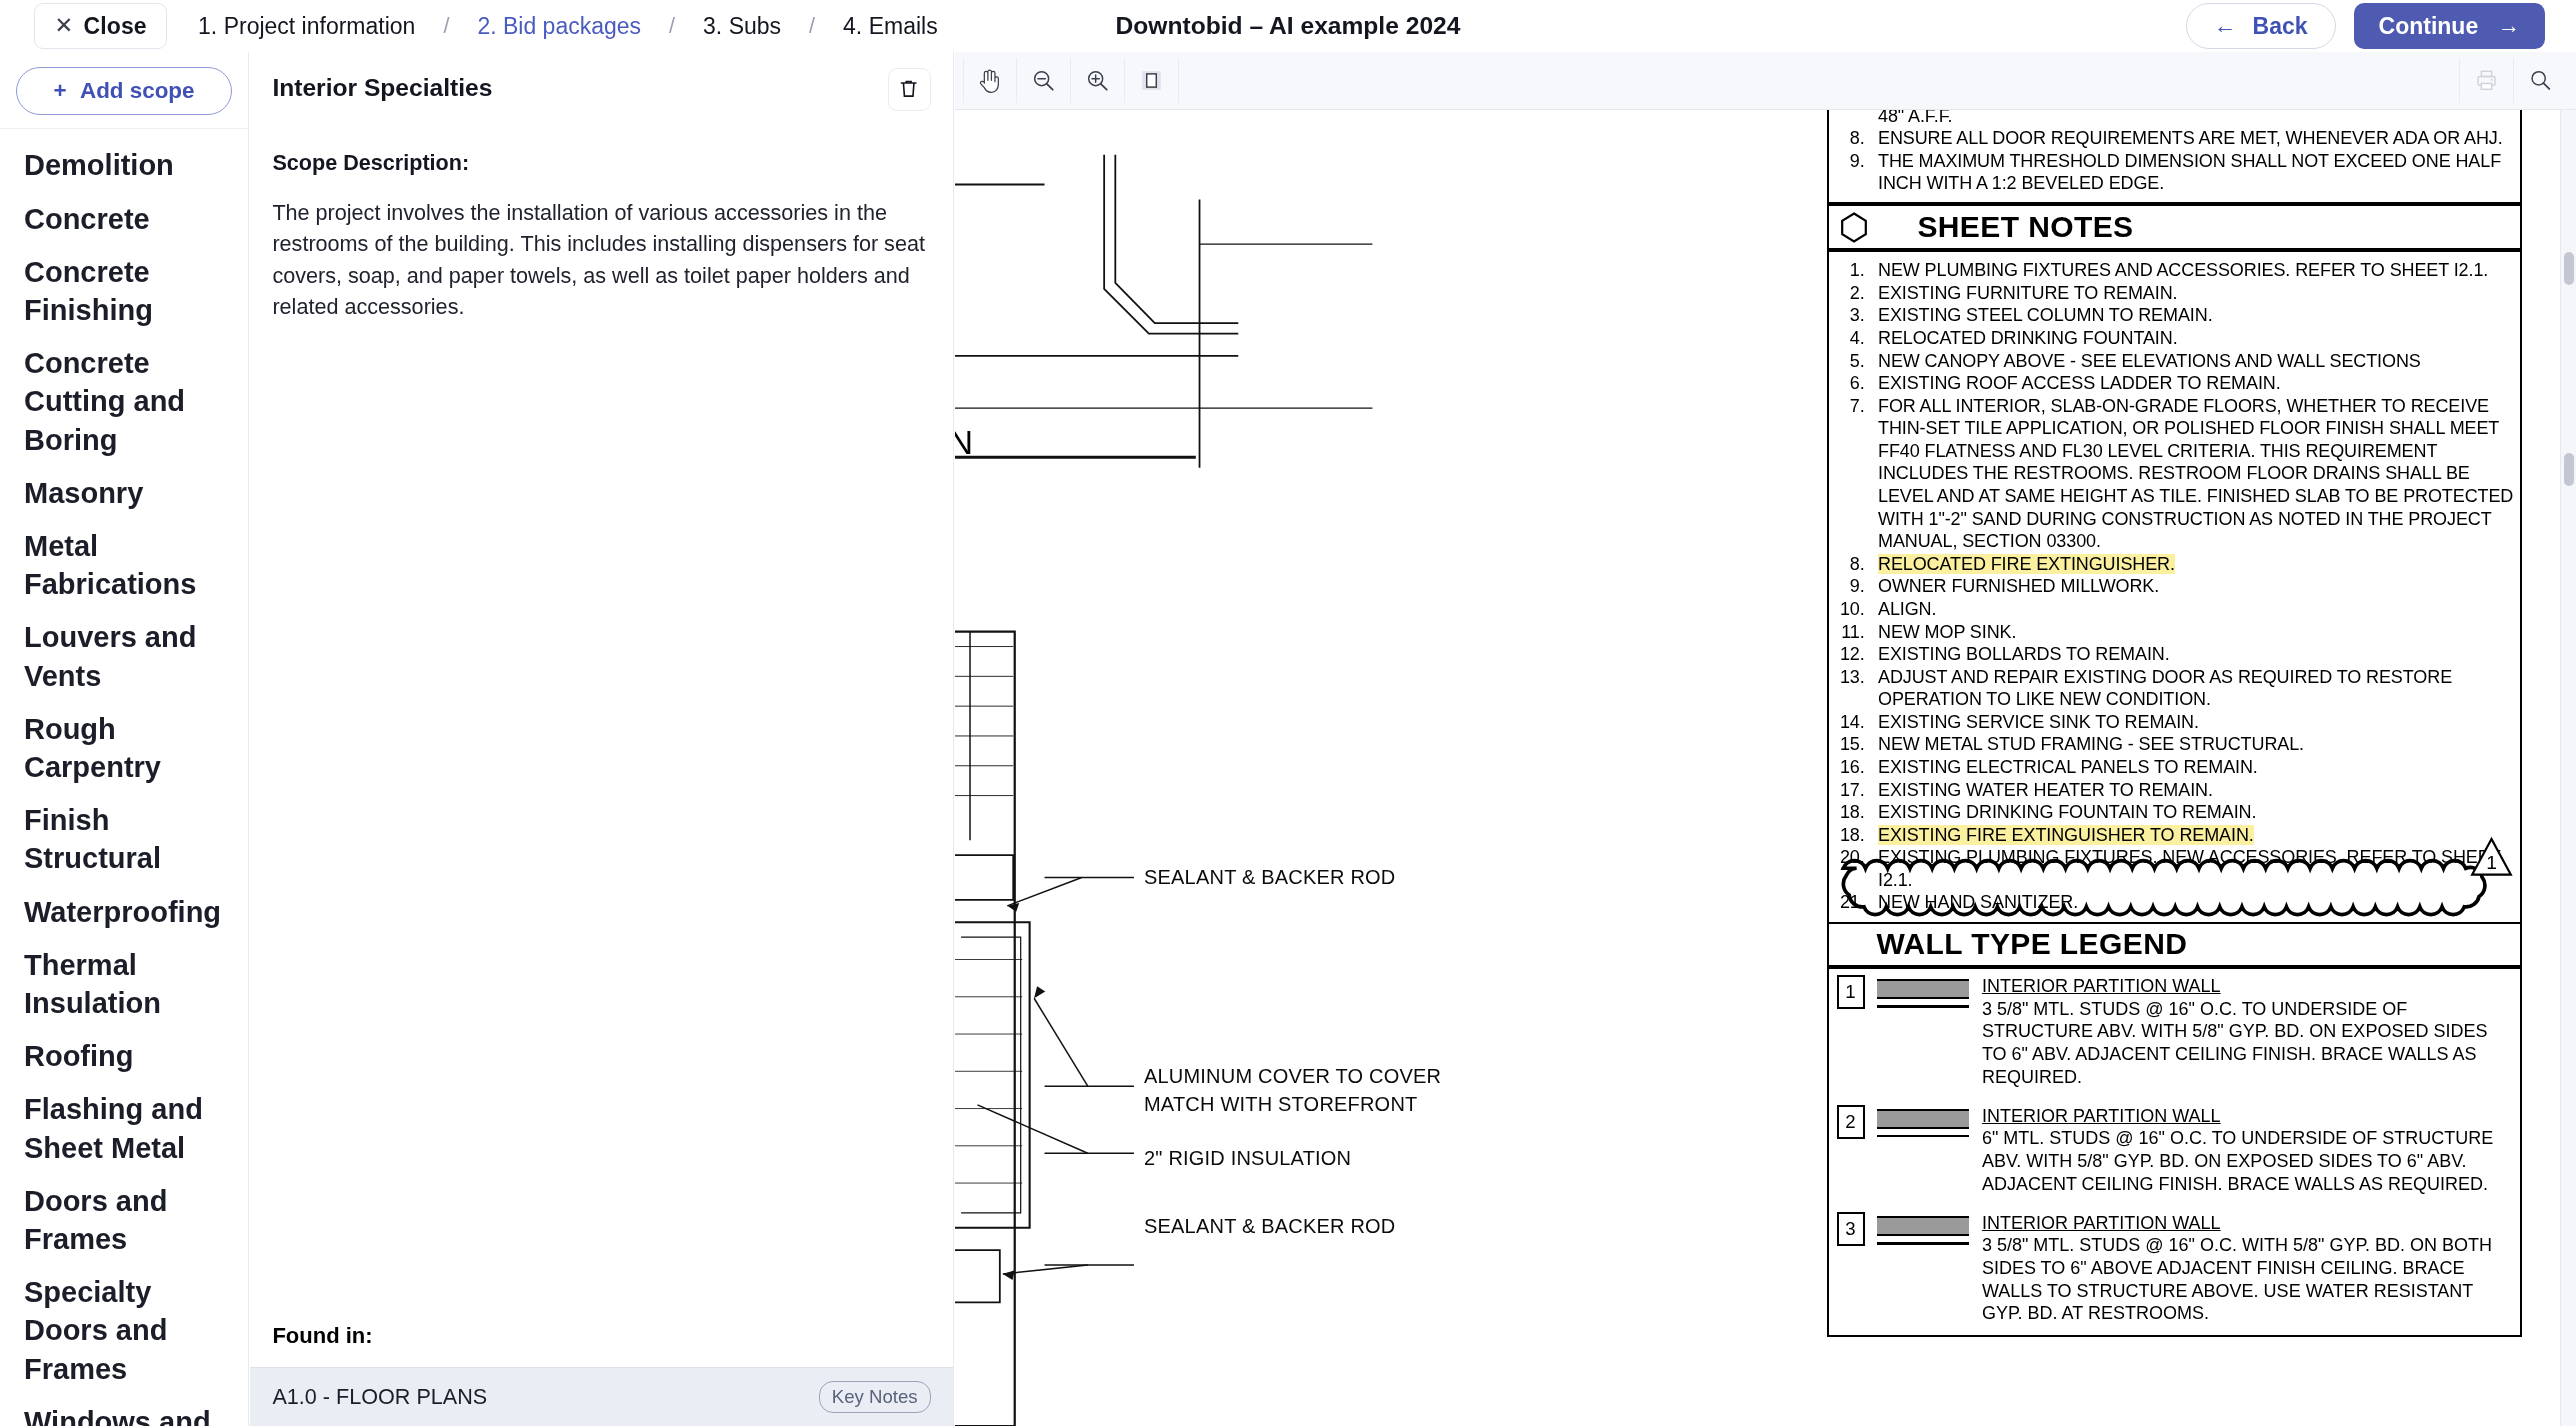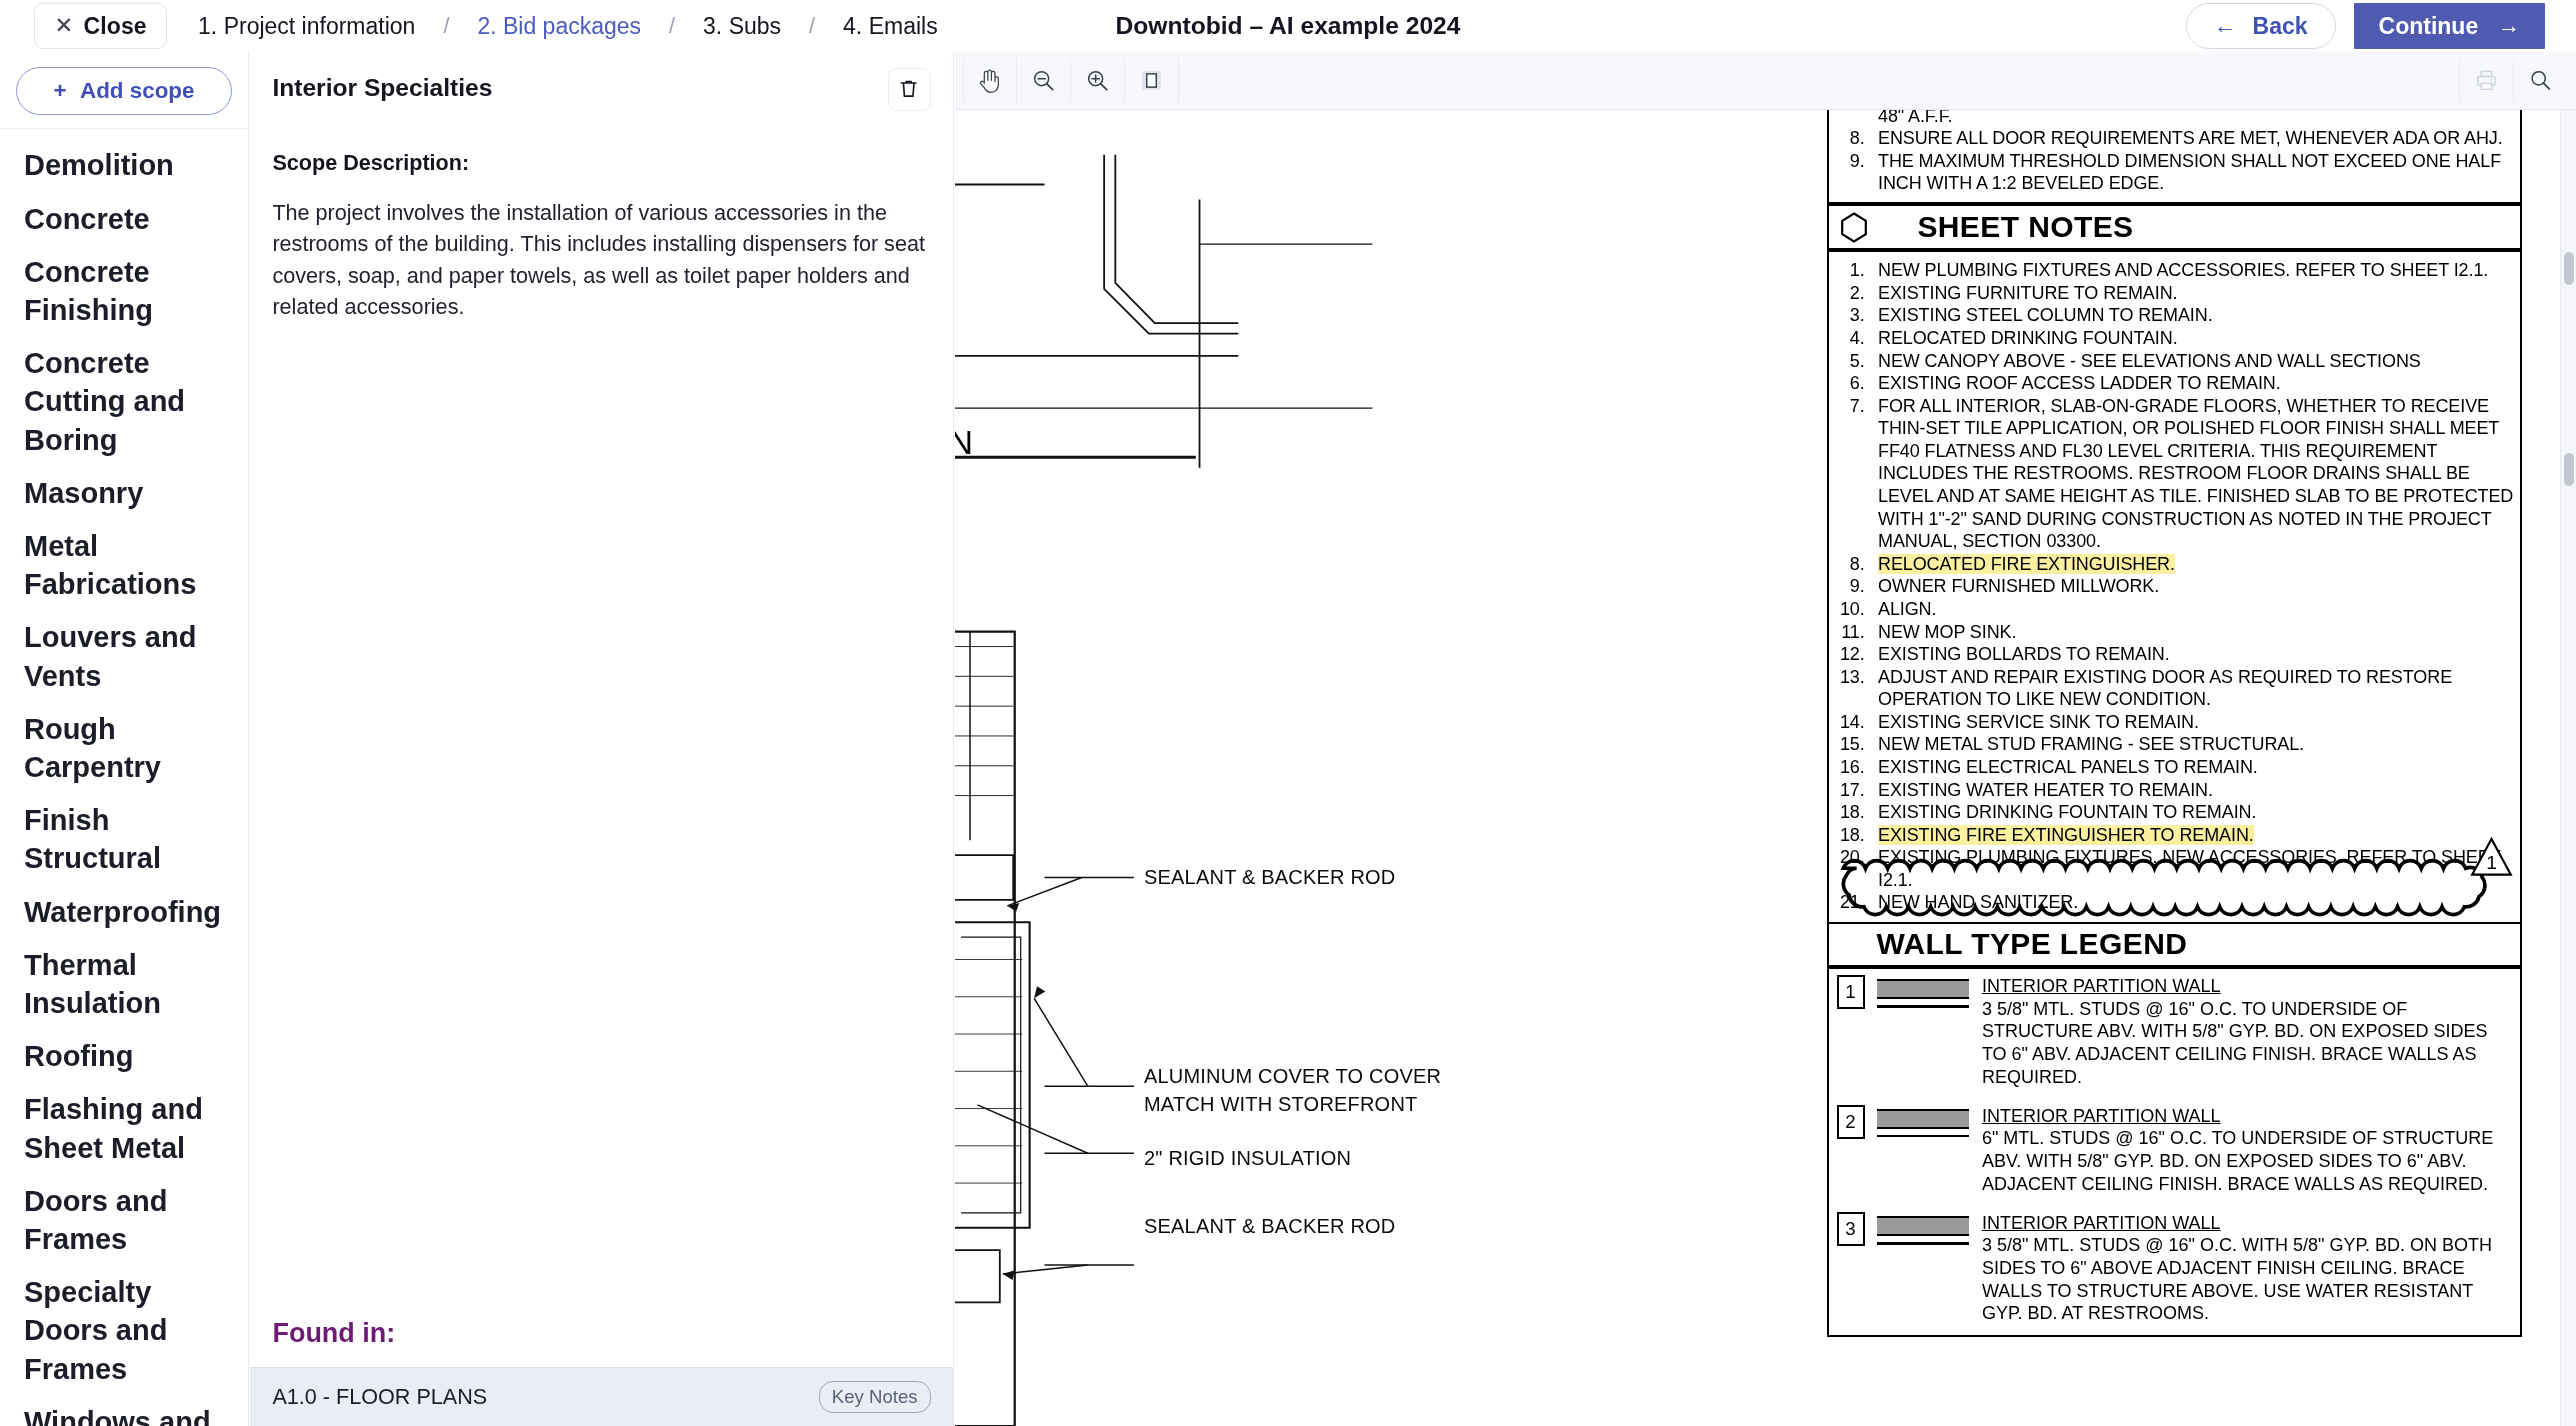--- a/index.html
+++ b/index.html
@@ -40,21 +40,21 @@
   .topbar-right {
     position: absolute; right: 31px; top: 0; height: 52px;
     display: flex; align-items: center; gap: 18px;
   }
   .btn-back {
     height: 46px; border: 0.7px solid #d3d8e4; border-radius: 24px; background: #fff;
     display: flex; align-items: center; gap: 16.4px; padding: 0 27px; cursor: pointer;
     color: #3f51b5; font-size: 23px; font-weight: 700;
   }
   .btn-continue {
-    height: 46px; border: none; border-radius: 1px; background: #4e5bb0;
+    height: 46px; border: none; border-radius: 10px; background: #4e5bb0;
     display: flex; align-items: center; gap: 19.4px; padding: 0 25px; cursor: pointer;
     color: #ffffff; font-size: 23px; font-weight: 700;
   }
   .arrow { font-size: 22.4px; line-height: 1; }
 
   
   .sidebar {
     position: absolute; left: 0; top: 52px; width: 249px; height: 1374px;
     background: #ffffff; border-right: 0.7px solid #e8eaf0;
     display: flex; flex-direction: column;
@@ -85,21 +85,21 @@
   .detail-title { font-size: 24.6px; font-weight: 700; color: #14161f; padding-top: 6px;}
   .trash-btn {
     width: 43px; height: 43px; border: 0.7px solid #e9ecf2; border-radius: 9px;
     background: #fff; display: flex; align-items: center; justify-content: center; cursor: pointer;
   }
   .detail-body { padding: 39px 22.4px 0 22.4px; }
   .scope-label { font-size: 21.6px; font-weight: 700; color: #14161f; }
   .scope-desc { margin-top: 21px; font-size: 21.6px; line-height: 1.44; color: #20232d; }
 
   .foundin-wrap { margin-top: auto; }
-  .foundin-title { font-size: 27px; font-weight: 700; color: #701a75; padding: 0 22.4px 18px 22.4px; }
+  .foundin-title { font-size: 22px; font-weight: 700; color: #000000; padding: 0 22.4px 18px 22.4px; }
   .foundin-row {
     background: #eaeef4; border-top: 0.7px solid #dee3eb;
     display: flex; align-items: center; justify-content: space-between;
     padding: 13.4px 22.4px; cursor: pointer;
   }
   .foundin-name { font-size: 21.6px; color: #1b1e28; }
   .keynotes-badge {
     border: 0.7px solid #9aa3b8; border-radius: 14px; padding: 3.7px 12px;
     font-size: 18.6px; color: #59627a; background: #eaeef4;
   }

